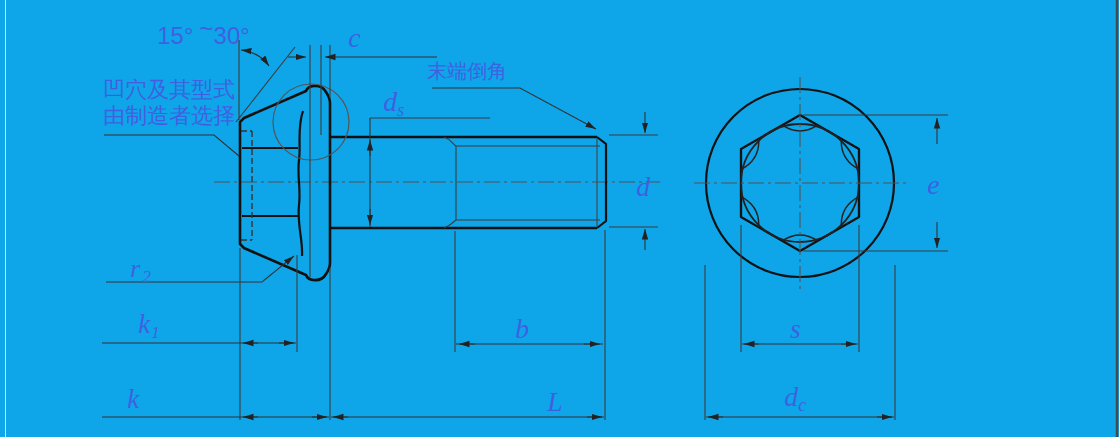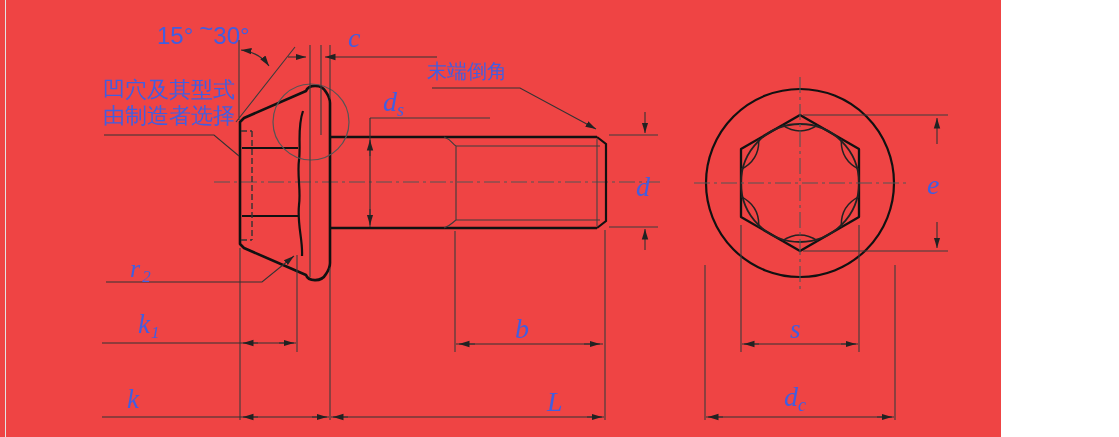--- a/index.html
+++ b/index.html
@@ -1,19 +1,19 @@
 <!DOCTYPE html>
 <html><head>
 <meta charset="utf-8">
 <style>
   html,body{margin:0;padding:0;background:#ffffff;}
   .canvas{
     position:relative;
-    width:1001px;height:437px;
-    background:#ef4444;
+    width:1119px;height:437px;
+    background:#0ea5e9;
     overflow:hidden;
     font-family:"Liberation Serif", serif;
   }
   svg{display:block;}
   text{user-select:none;}
   .lbl{ font-family:"Liberation Serif", serif; font-style:italic; }
   .lbl-sans{ font-family:"Liberation Sans", sans-serif; font-style:normal; }
   .lbl-cjk{ font-family:"Liberation Serif", serif; font-style:normal; }
 </style>
 </head>

